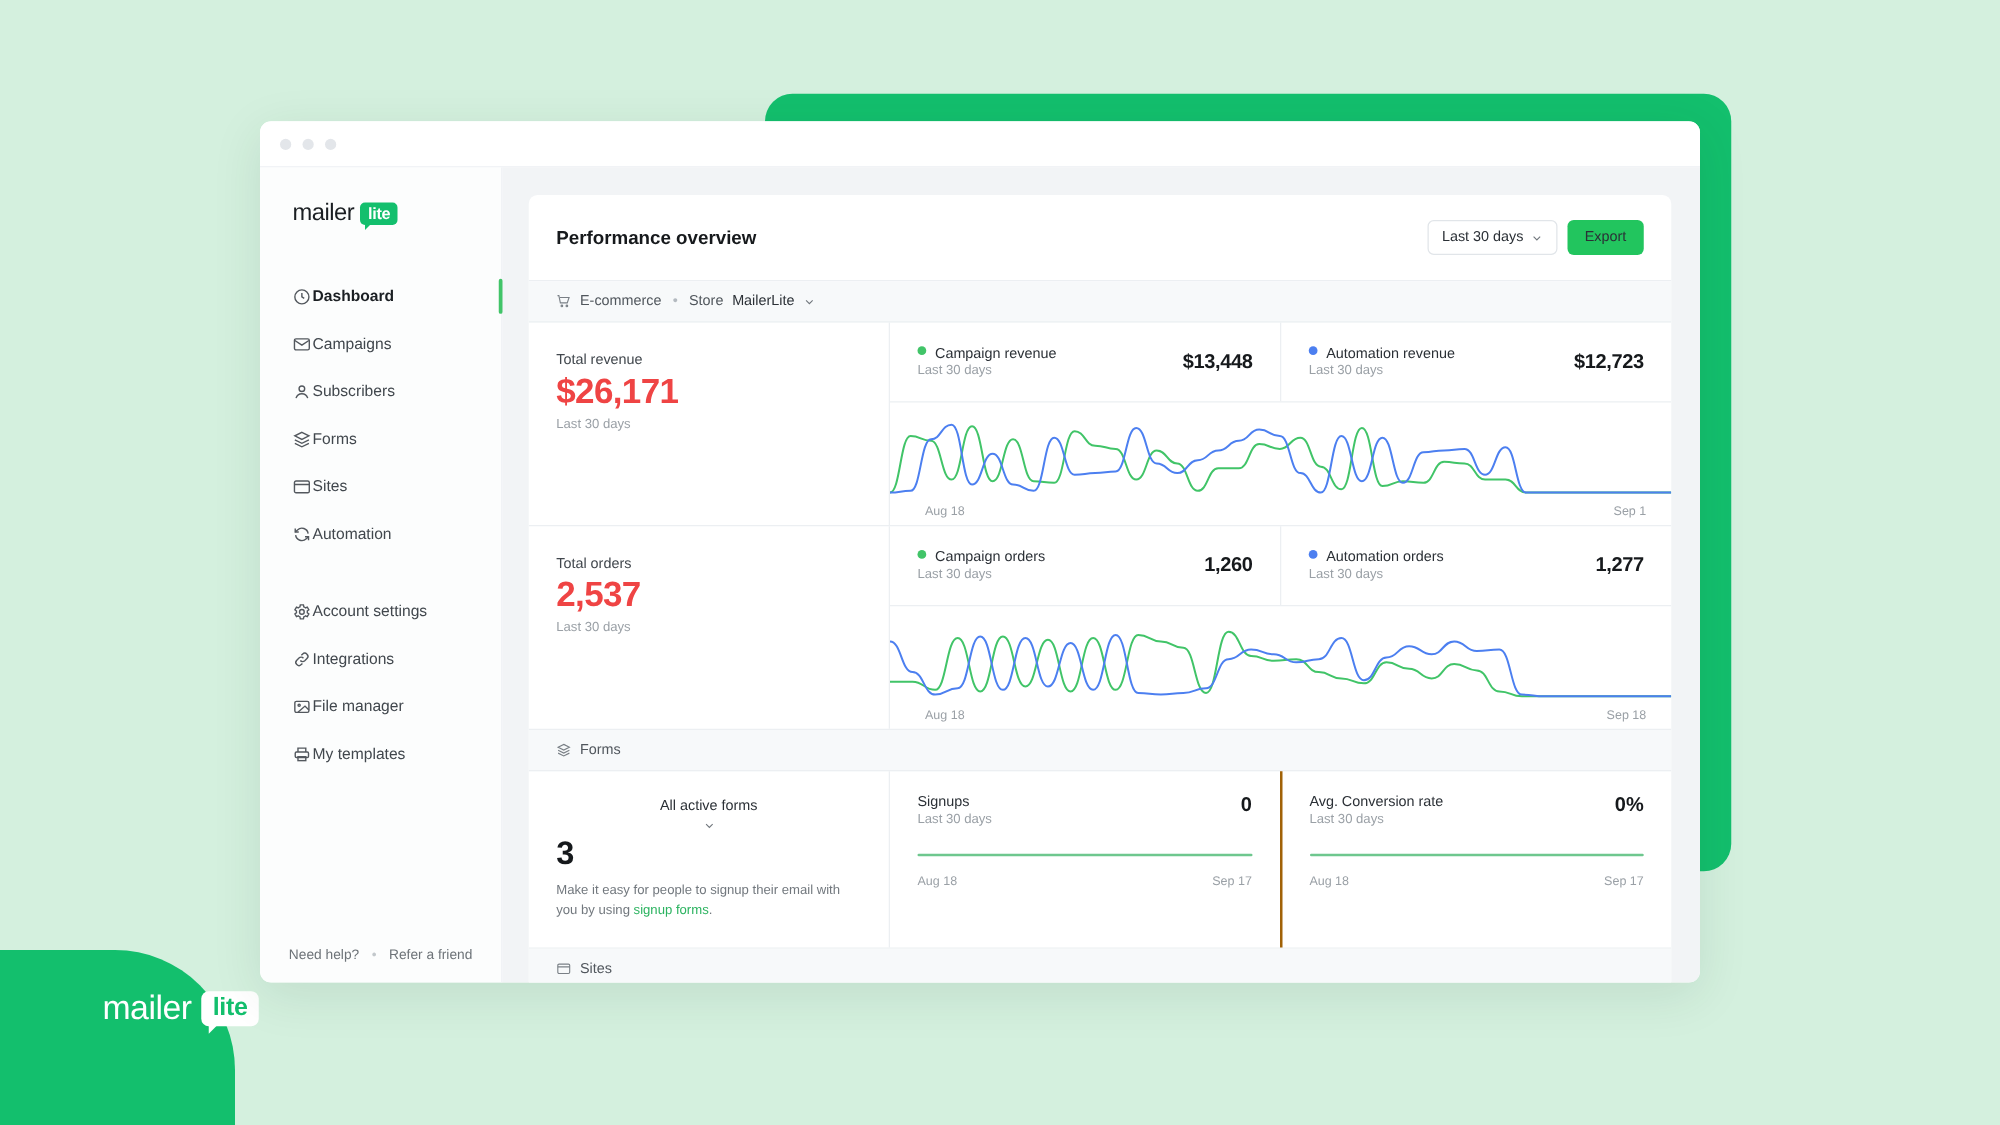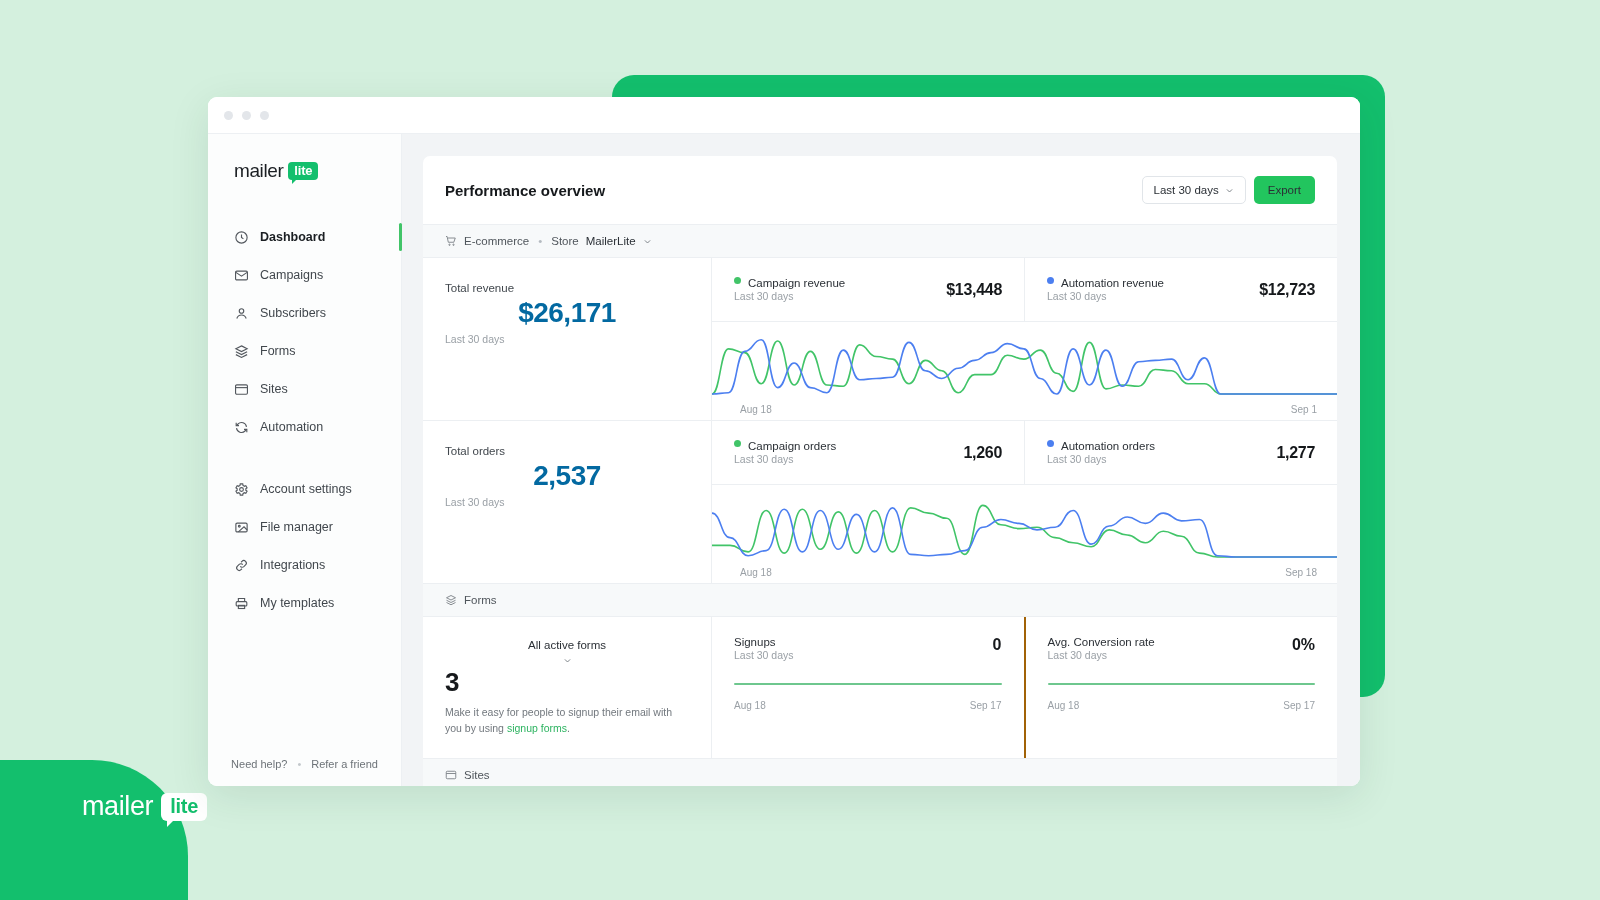--- a/index.html
+++ b/index.html
@@ -100,21 +100,21 @@
     position: relative; letter-spacing: -0.2px;
   }
   .brand-badge::after {
     content: "";
     position: absolute; left: 4px; bottom: -4px;
     border-left: 5px solid #13bf6d;
     border-bottom: 5px solid transparent;
   }
 
   .nav-item {
-    display: flex; align-items: center; gap: 11px;
+    display: flex; align-items: center; gap: 1px;
     padding: 0 26px;
     height: 38px;
     color: #41474d;
     font-size: 12.5px;
     cursor: pointer;
     position: relative;
   }
   .nav-item.active { color: #1b1f23; font-weight: 600; }
   .nav-item.active .rail {
     position: absolute; right: -1px; top: 5px;
@@ -179,21 +179,21 @@
   .mini-icon { width: 12px; height: 12px; color: #7a8086; display: block; }
 
   
   .metric-row { display: flex; border-bottom: 1px solid #eceff2; }
   .metric-left {
     width: 289px; flex-shrink: 0;
     padding: 24px 22px;
     border-right: 1px solid #eceff2;
   }
   .metric-left-label { font-size: 11.5px; color: #41474d; margin-bottom: 4px; }
-  .metric-left-value { font-size: 28px; font-weight: 700; color: #0369a1; letter-spacing: -0.5px; line-height: 1.1; text-align: center; }
+  .metric-left-value { font-size: 28px; font-weight: 700; color: #ef4444; letter-spacing: -0.5px; line-height: 1.1; }
   .metric-left-sub { font-size: 10.5px; color: #9aa0a6; margin-top: 4px; }
 
   .metric-right { flex: 1; display: flex; flex-direction: column; }
   .metric-tops { display: flex; border-bottom: 1px solid #eceff2; }
   .metric-top {
     flex: 1;
     padding: 19px 22px;
     display: flex; align-items: center; justify-content: space-between;
   }
   .metric-top + .metric-top { border-left: 1px solid #eceff2; }
@@ -315,33 +315,33 @@
       <div class="nav-item">
         <svg class="nav-icon" viewBox="0 0 24 24" fill="none" stroke="currentColor" stroke-width="1.8">
             <circle cx="12" cy="12" r="3"></circle>
             <path d="M19 12a7 7 0 0 0-.1-1.2l2-1.5-2-3.5-2.4 1a7 7 0 0 0-2-1.2L14 3h-4l-.5 2.6a7 7 0 0 0-2 1.2l-2.4-1-2 3.5 2 1.5a7 7 0 0 0 0 2.4l-2 1.5 2 3.5 2.4-1a7 7 0 0 0 2 1.2L10 21h4l.5-2.6a7 7 0 0 0 2-1.2l2.4 1 2-3.5-2-1.5c.07-.4.1-.8.1-1.2z"></path>
           </svg>
         <span>Account settings</span>
       </div>
 
       <div class="nav-item">
         <svg class="nav-icon" viewBox="0 0 24 24" fill="none" stroke="currentColor" stroke-width="1.8">
+            <path d="M10 13.5a4 4 0 0 0 5.7.3l2.8-2.8a4 4 0 0 0-5.7-5.7l-1.5 1.5"></path>
+            <path d="M14 10.5a4 4 0 0 0-5.7-.3l-2.8 2.8a4 4 0 0 0 5.7 5.7l1.5-1.5"></path>
+          </svg>
+        <span>Integrations</span>
+      </div>
+
+      <div class="nav-item">
+        <svg class="nav-icon" viewBox="0 0 24 24" fill="none" stroke="currentColor" stroke-width="1.8">
             <rect x="3" y="5" width="18" height="14" rx="2"></rect>
             <circle cx="8.5" cy="10" r="1.4"></circle>
             <path d="M21 16l-5-5-9 8"></path>
           </svg>
         <span>File manager</span>
-      </div>
-
-      <div class="nav-item">
-        <svg class="nav-icon" viewBox="0 0 24 24" fill="none" stroke="currentColor" stroke-width="1.8">
-            <path d="M10 13.5a4 4 0 0 0 5.7.3l2.8-2.8a4 4 0 0 0-5.7-5.7l-1.5 1.5"></path>
-            <path d="M14 10.5a4 4 0 0 0-5.7-.3l-2.8 2.8a4 4 0 0 0 5.7 5.7l1.5-1.5"></path>
-          </svg>
-        <span>Integrations</span>
       </div>
 
       <div class="nav-item">
         <svg class="nav-icon" viewBox="0 0 24 24" fill="none" stroke="currentColor" stroke-width="1.8">
             <path d="M7 9V4h10v5"></path>
             <rect x="3.5" y="9" width="17" height="7" rx="1.6"></rect>
             <rect x="7" y="15" width="10" height="5"></rect>
           </svg>
         <span>My templates</span>
       </div>

